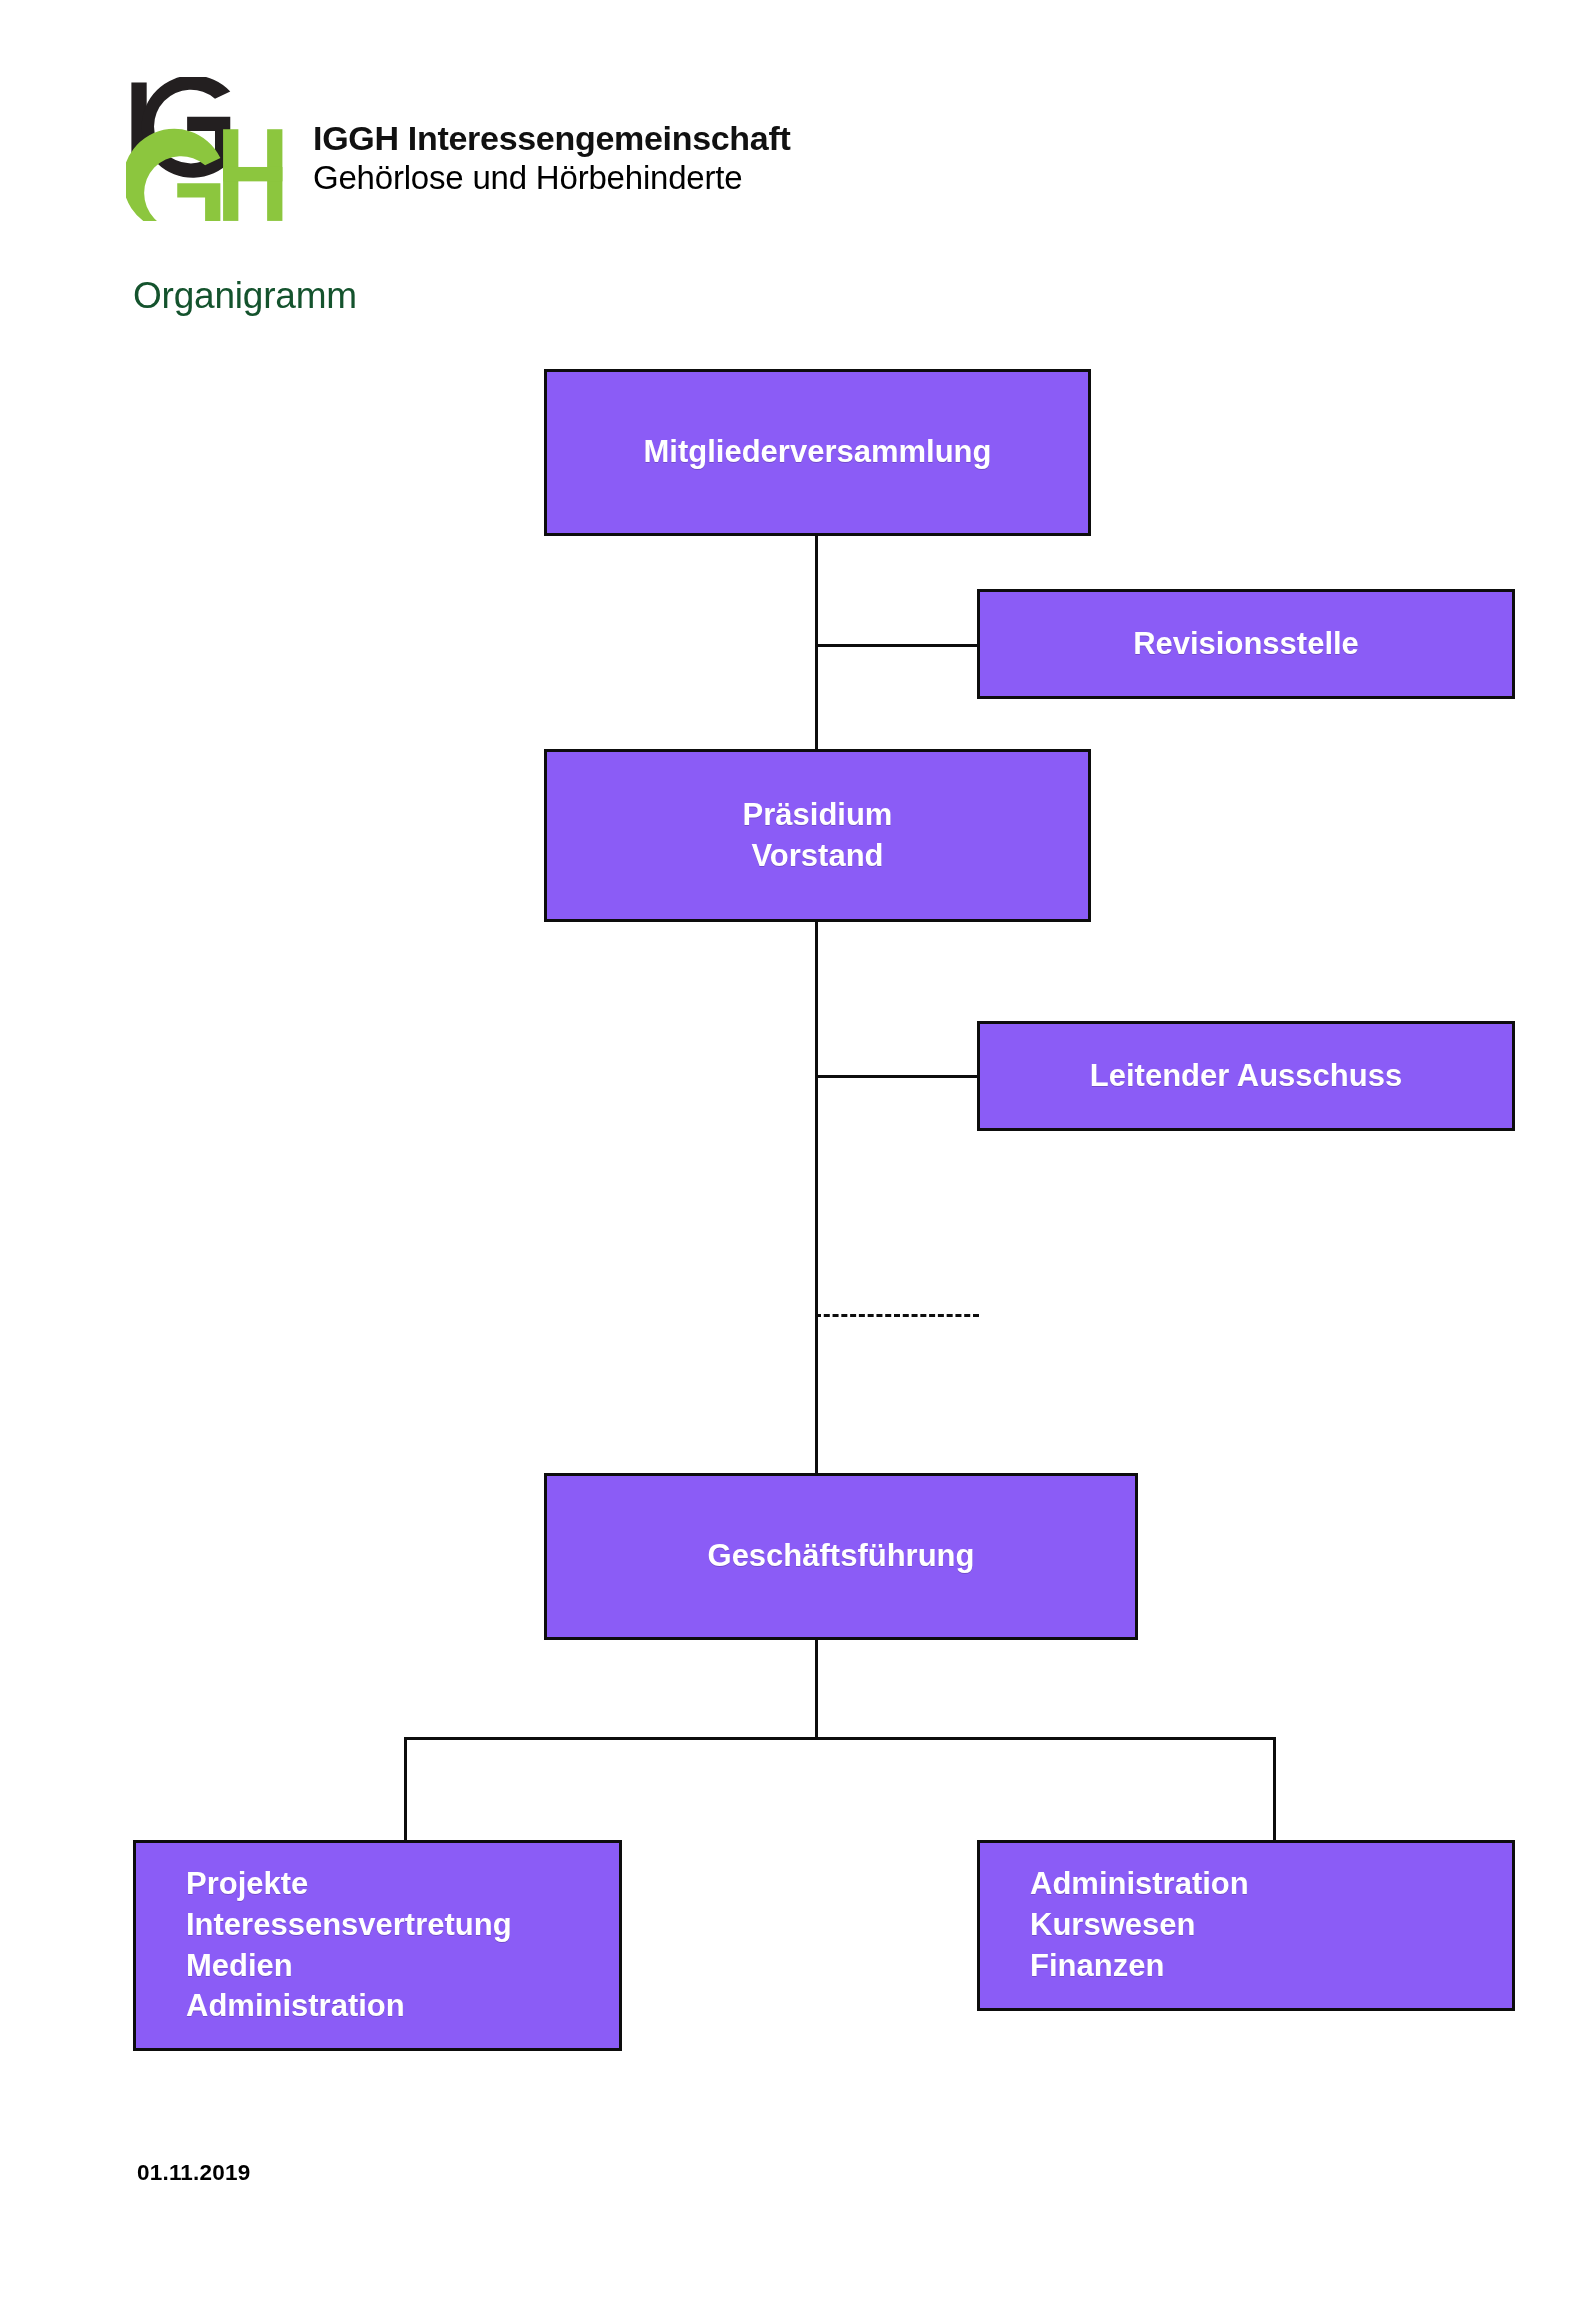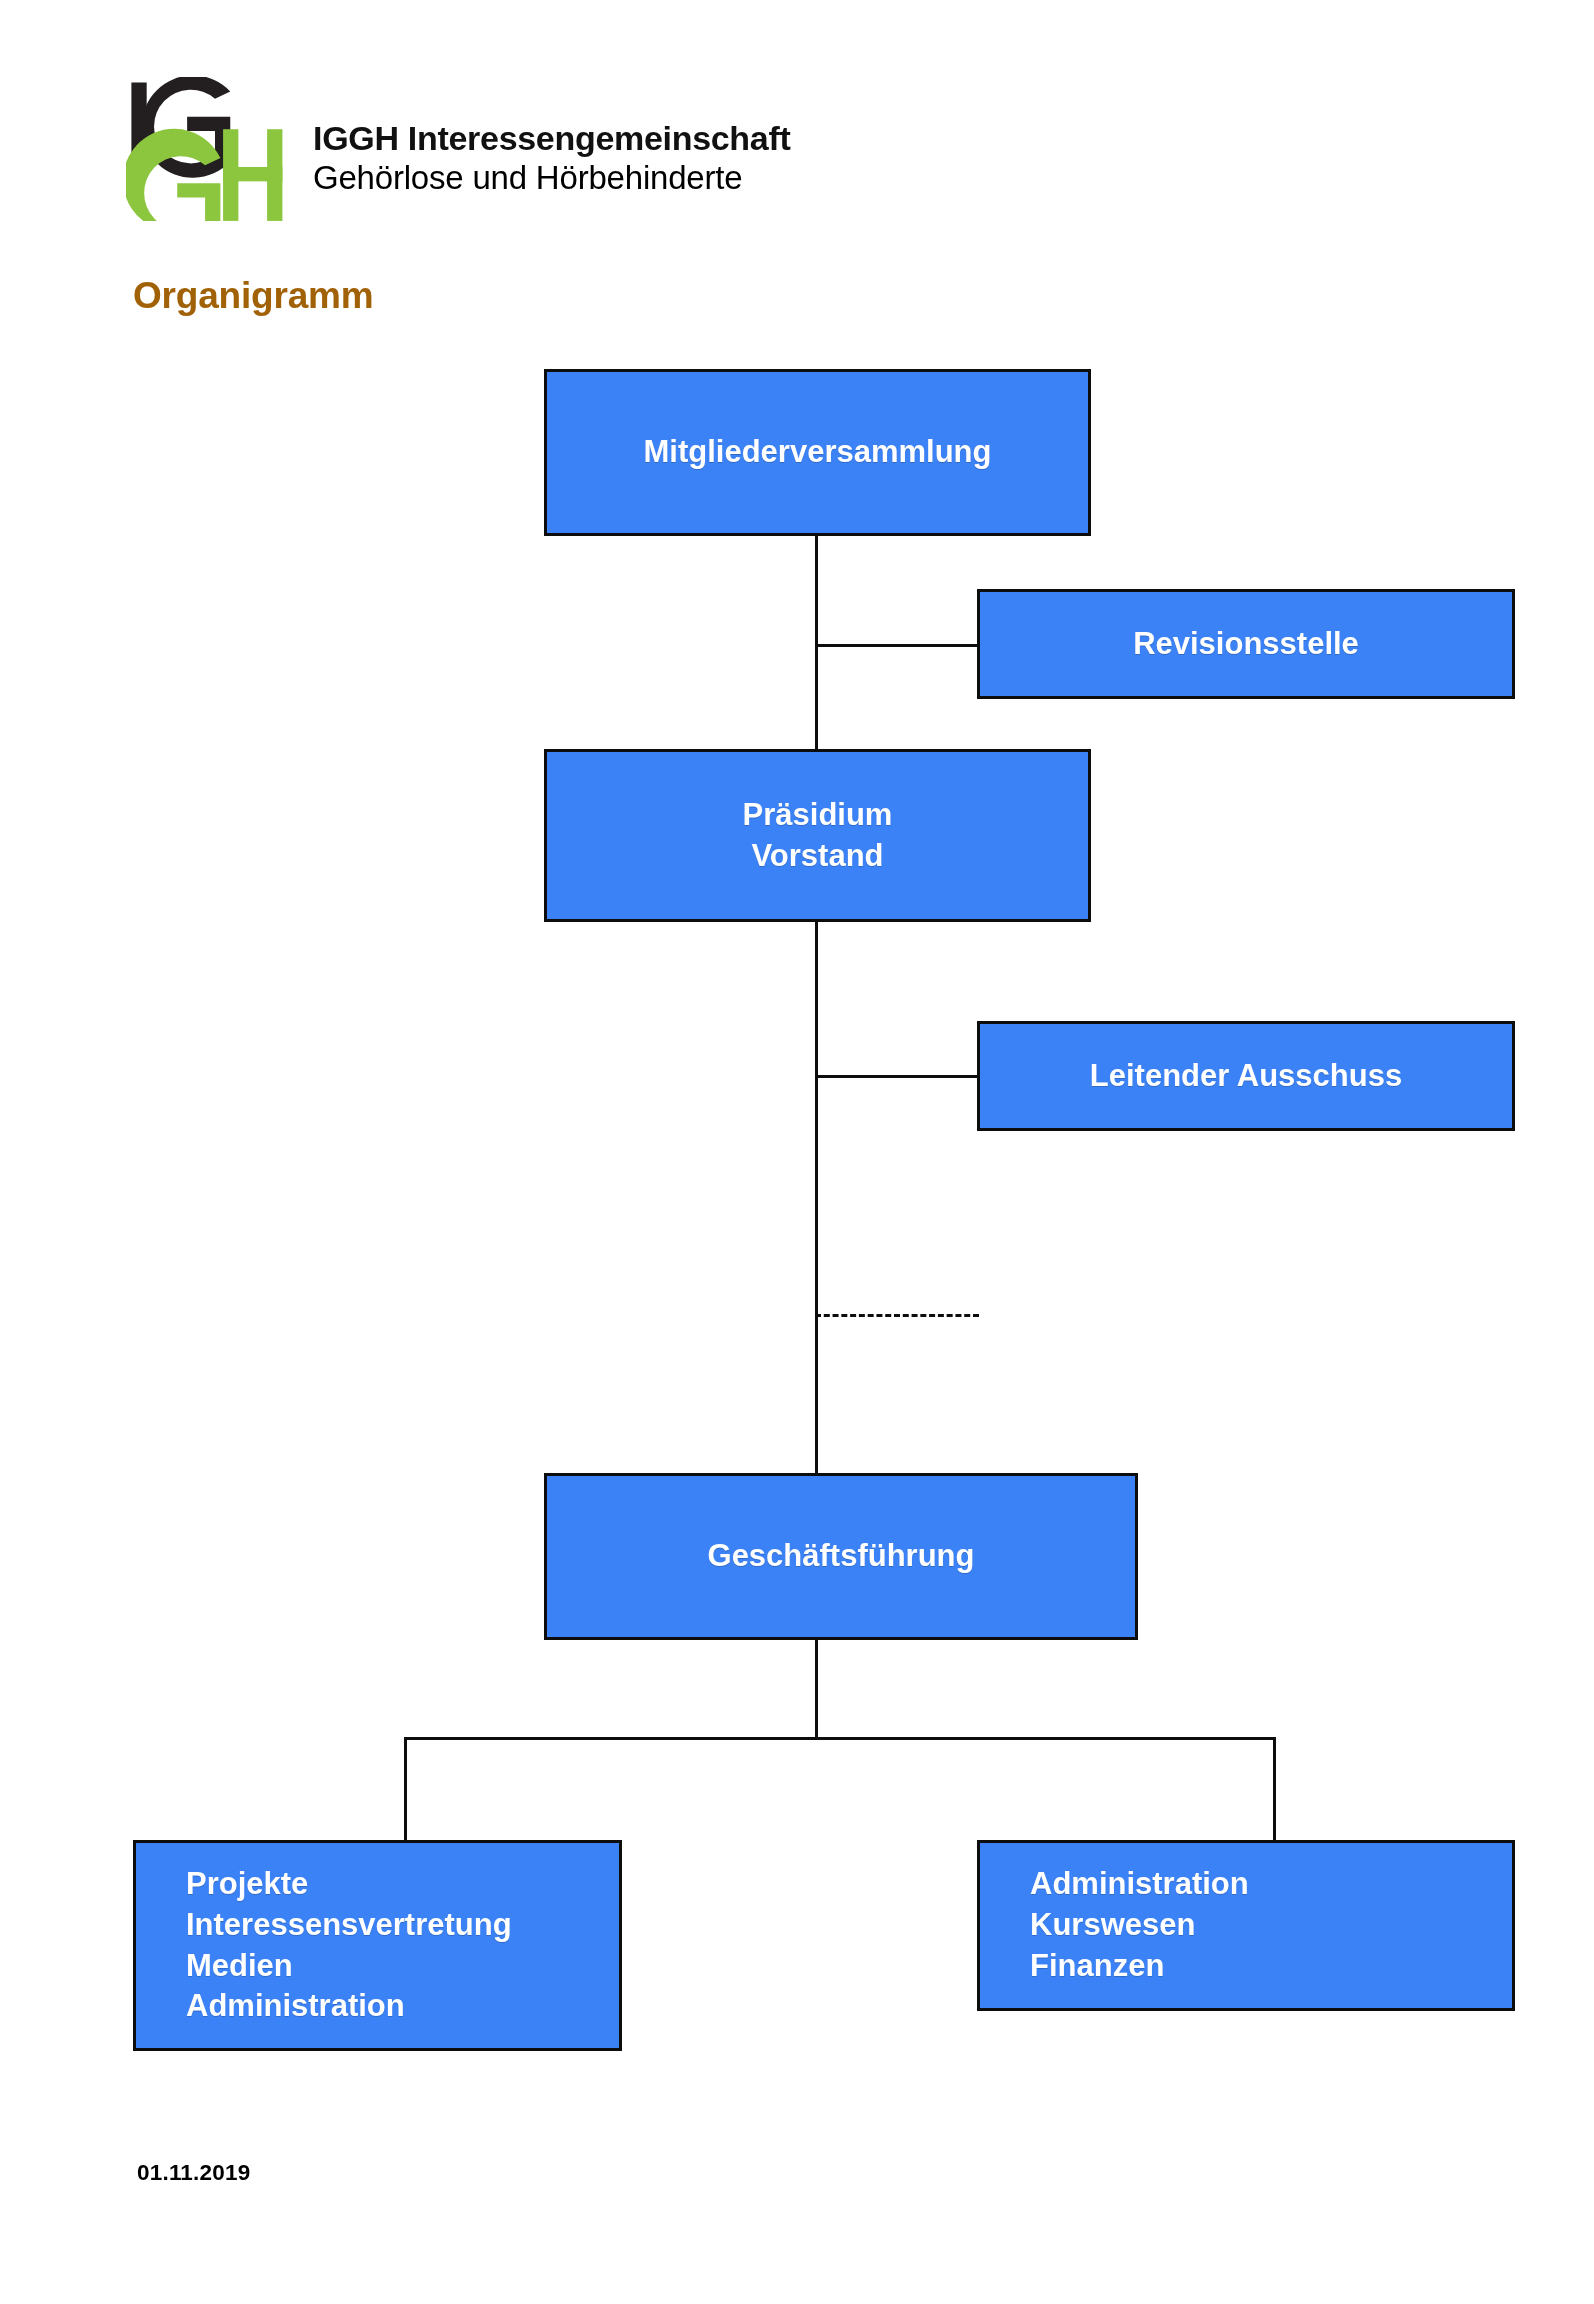--- a/index.html
+++ b/index.html
@@ -58,38 +58,38 @@
     line-height: 1.2;
     white-space: nowrap;
   }
 
   
   .doc-title {
     position: absolute;
     left: 133px;
     top: 275px;
     font-size: 37px;
-    font-weight: bold;
-    color: #a16207;
+    font-weight: normal;
+    color: #14532d;
     letter-spacing: -0.2px;
   }
 
   
   .chart {
     position: absolute;
     left: 0;
     top: 0;
     width: 1595px;
     height: 2304px;
   }
 
   .node {
     position: absolute;
     box-sizing: border-box;
-    background: #3b82f6;
+    background: #8b5cf6;
     border: 3.6px solid #0d0d0d;
     color: #ffffff;
     font-weight: bold;
     display: flex;
     align-items: center;
     justify-content: center;
     z-index: 3;
   }
   .node.dashed {
     border-style: dashed;

